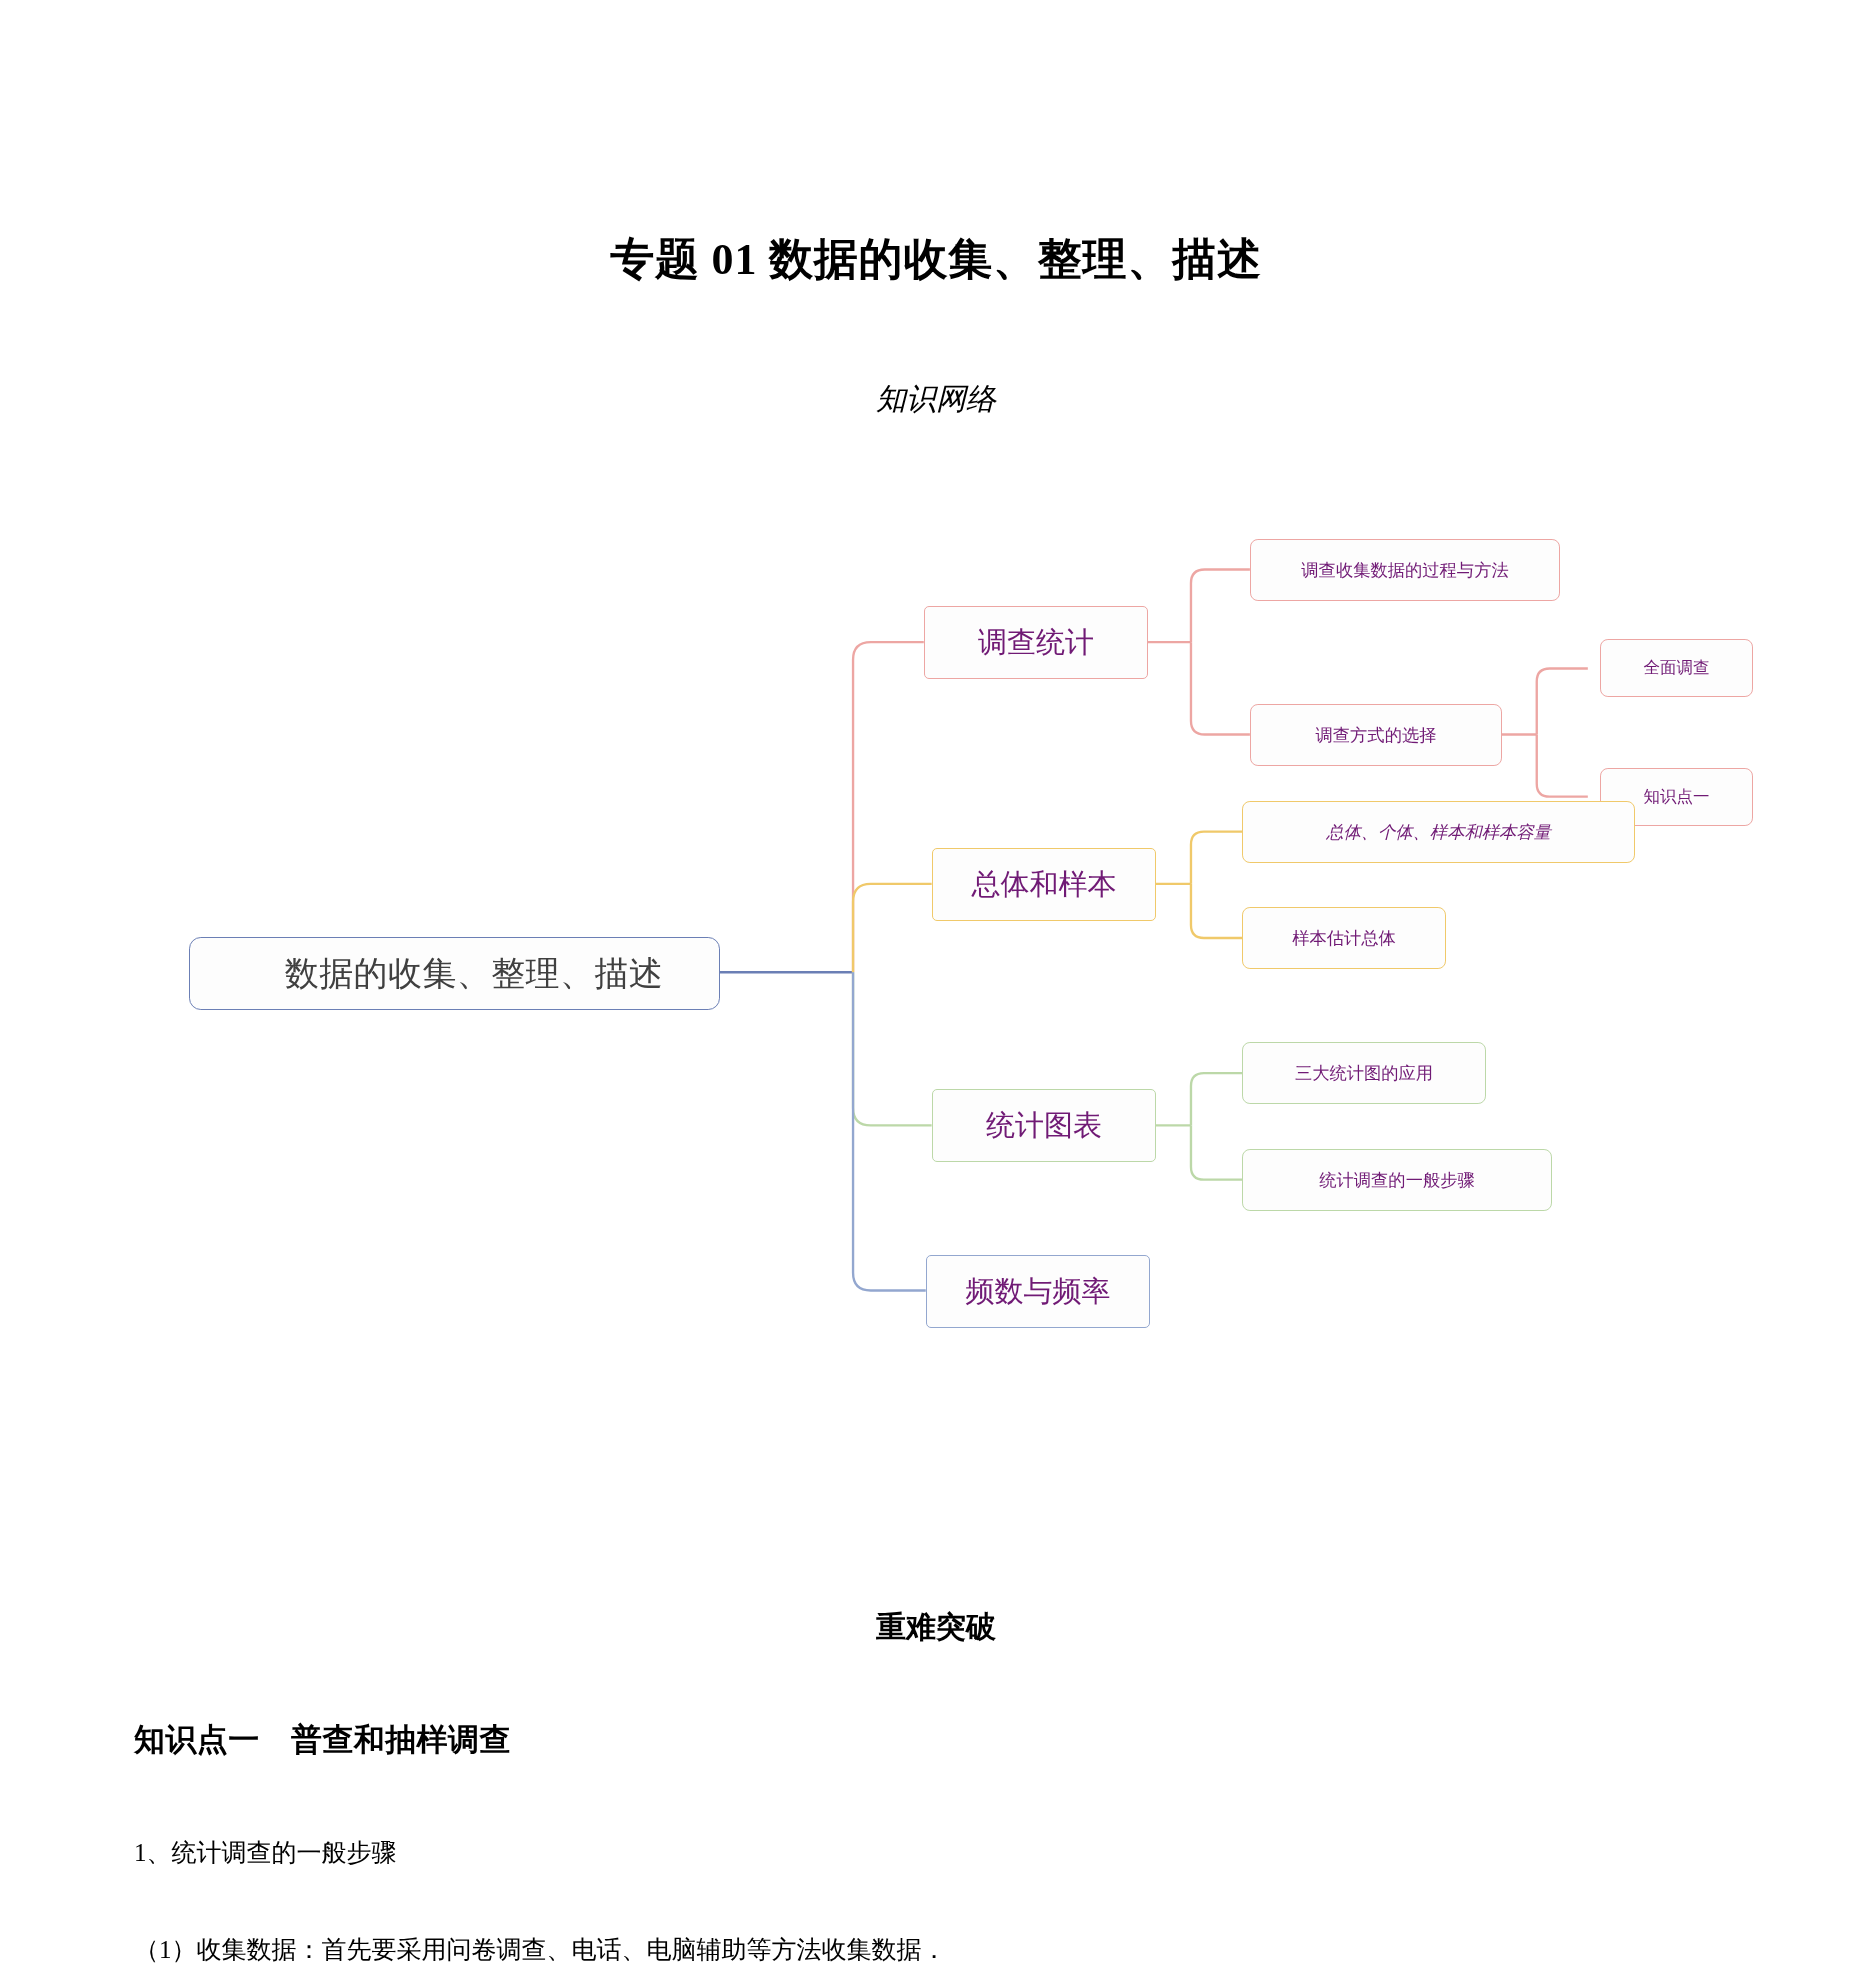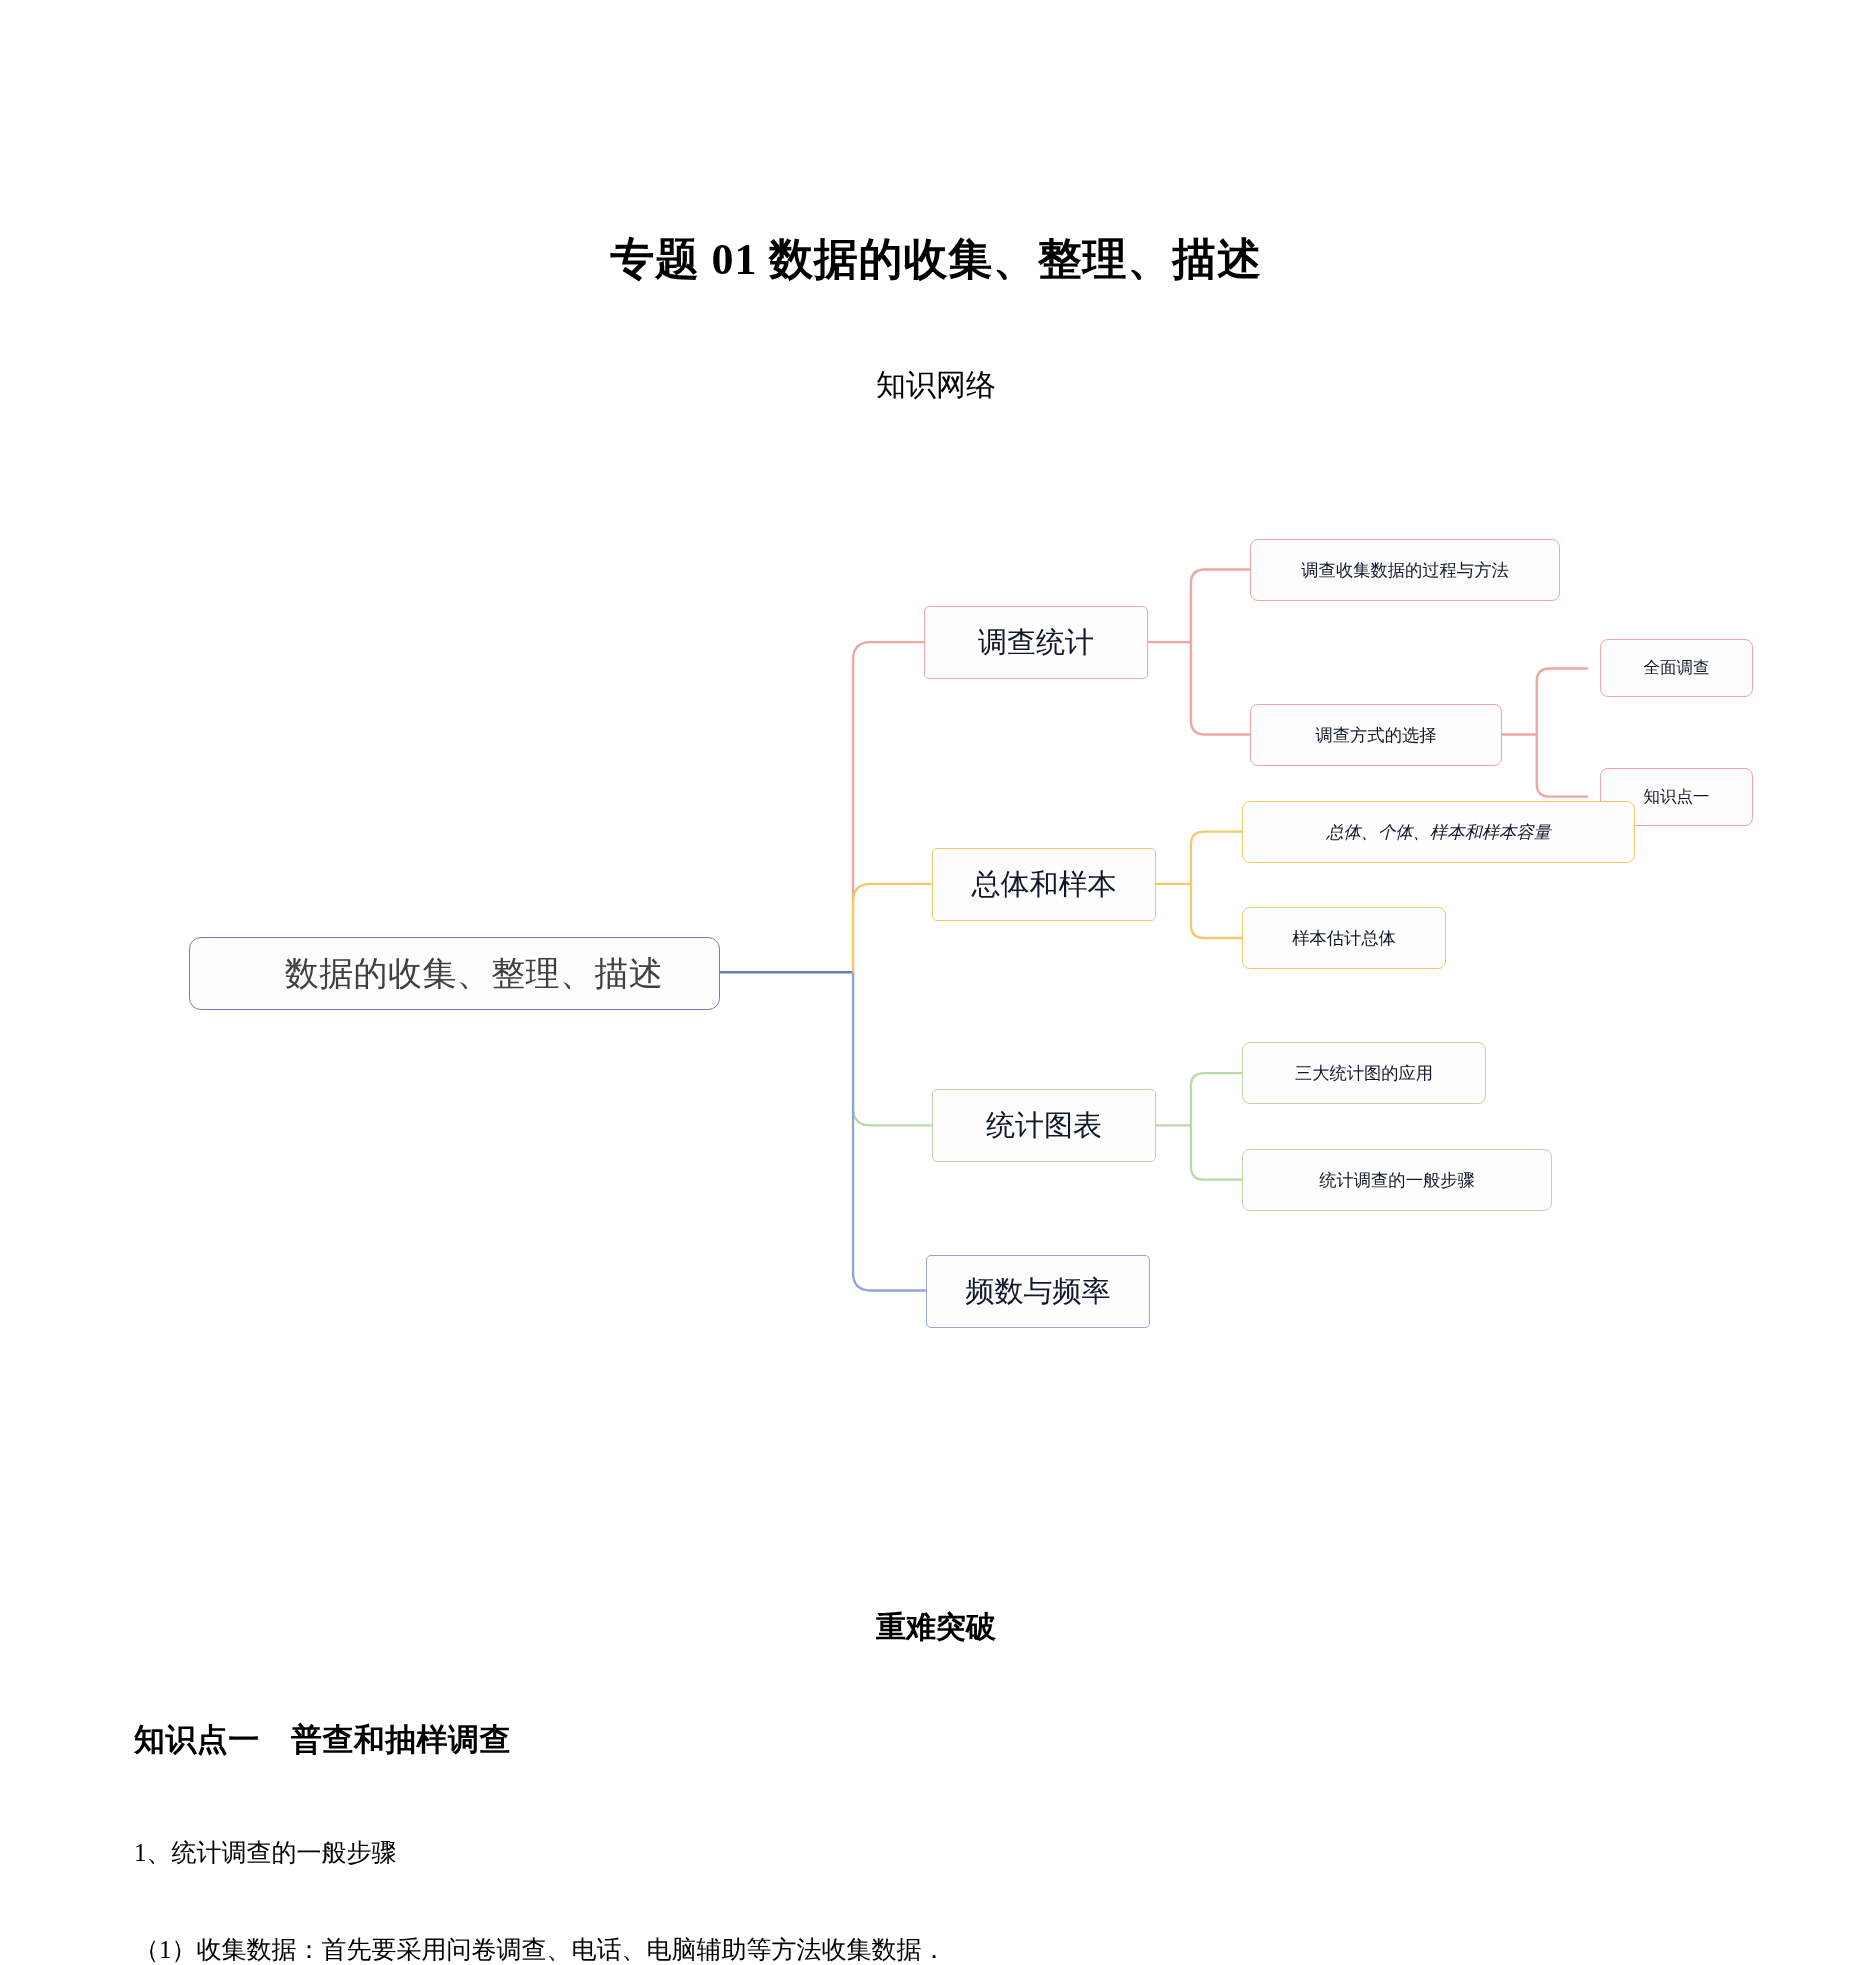--- a/index.html
+++ b/index.html
@@ -30,24 +30,25 @@
     text-align: center;
     font-size: 44px;
     font-weight: bold;
     letter-spacing: 0.8px;
     line-height: 1.2;
   }
   .doc-subtitle {
     position: absolute;
     left: 0;
     right: 0;
-    top: 367px;
+    top: 381px;
     text-align: center;
     font-size: 30px;
     line-height: 1.2;
+    font-style: italic;
   }
 
   
   .mindmap {
     position: absolute;
     left: 134px;
     top: 542px;
     width: 1611px;
     height: 884px;
   }
@@ -61,21 +62,21 @@
     position: absolute;
     box-sizing: border-box;
     display: flex;
     align-items: center;
     justify-content: center;
     border-radius: 10.2px;
     border-width: 1.2px;
     border-style: solid;
     background: #fdfdfd;
     font-family: "Liberation Sans", "DejaVu Sans", sans-serif;
-    color: #0f172a;
+    color: #701a75;
     text-align: center;
     white-space: nowrap;
   }
   .node .label { display: block; }
 
   .node-root {
     border-color: #6b7fb5;
     border-width: 1.6px;
     border-radius: 11.8px;
     font-size: 34px;

